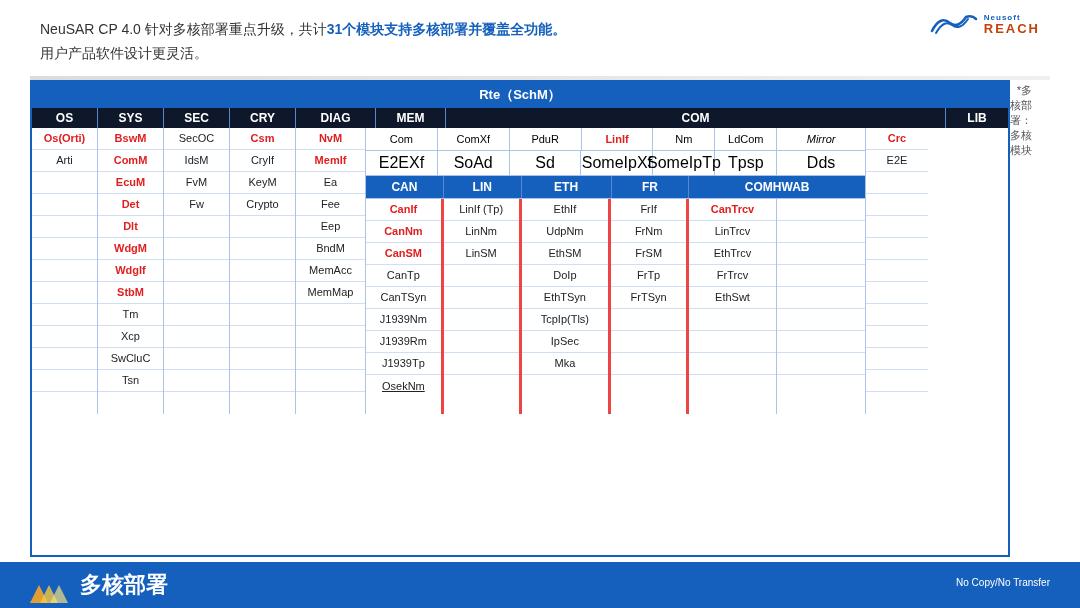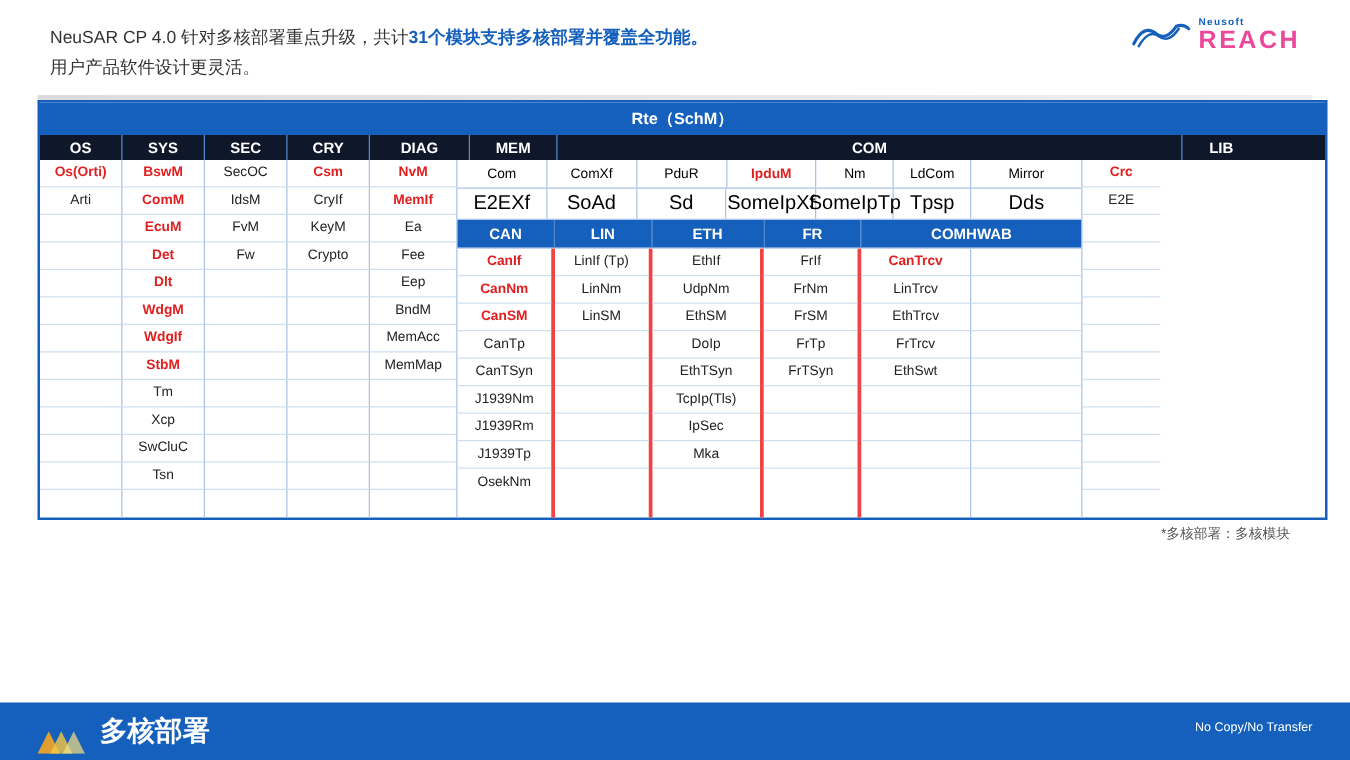--- a/index.html
+++ b/index.html
@@ -44,23 +44,23 @@
     }
     .logo {
       display: flex;
       align-items: center;
       gap: 6px;
     }
 
     
     .main-content {
       flex: 1;
-      padding: 0 18px 5px 30px;
-      display: flex;
-      flex-direction: column;
+      padding: 0 32px 5px 30px;
+      display: flex;
+      flex-direction: row;
     }
 
     
     .table-wrapper {
       border: 2px solid #1560bd;
       background: white;
       font-size: 11px;
     }
 
     
@@ -115,21 +115,21 @@
       text-align: center;
       padding: 3px 2px;
       border-bottom: 1px solid #d0dff0;
       min-height: 22px;
       display: flex;
       align-items: center;
       justify-content: center;
       font-size: 11px;
       color: #222;
     }
-    .cell:last-child { border-bottom: none; }
+    .cell:last-child { border-bottom: none; text-decoration: underline; }
     .cell.red { color: #e02020; font-weight: bold; }
     .cell.empty { }
 
     
     .com-area {
       display: flex;
       flex-direction: column;
       width: 500px;
       border-right: 1px solid #aac4e8;
     }
@@ -142,21 +142,21 @@
     .com-top-cell {
       text-align: center;
       padding: 3px 2px;
       min-height: 22px;
       display: flex;
       align-items: center;
       justify-content: center;
       font-size: 11px;
       border-right: 1px solid #aac4e8;
     }
-    .com-top-cell:last-child { border-right: none; }
+    .com-top-cell:last-child { border-right: none; font-style: italic; }
 
     .com-second-row {
       display: flex;
       border-bottom: 1px solid #aac4e8;
     }
     .com-second-cell {
       text-align: center;
       padding: 3px 2px;
       min-height: 22px;
       display: flex;
@@ -250,21 +250,21 @@
     </div>
     <div class="logo-area">
       <div class="logo">
 
         <svg width="48" height="22" viewBox="0 0 48 22">
           <path d="M2,18 Q10,2 20,10 Q28,16 36,4 Q42,2 46,6" stroke="#1560bd" stroke-width="2.5" fill="none" stroke-linecap="round"></path>
           <path d="M6,20 Q14,6 22,12 Q30,18 38,6" stroke="#1560bd" stroke-width="2" fill="none" stroke-linecap="round"></path>
         </svg>
         <div>
           <div style="font-size:8px;color:#1560bd;font-weight:bold;letter-spacing:1px">Neusoft</div>
-          <div style="font-size:20px;color:#ec4899;font-weight:900;letter-spacing:2px;line-height:1">REACH</div>
+          <div style="font-size:13px;color:#c2410c;font-weight:900;letter-spacing:2px;line-height:1">REACH</div>
         </div>
       </div>
     </div>
   </div>
 
   <div class="sep-line"></div>
 
   <div class="main-content">
 
     <div class="table-wrapper">
@@ -366,21 +366,21 @@
           <div class="cell empty"></div>
           <div class="cell empty"></div>
         </div>
 
         <div class="com-area">
 
           <div class="com-top-row">
             <div class="com-top-cell" style="width:72px">Com</div>
             <div class="com-top-cell" style="width:72px">ComXf</div>
             <div class="com-top-cell" style="width:72px">PduR</div>
-            <div class="com-top-cell" style="width:72px;color:#e02020;font-weight:bold">IpduM</div>
+            <div class="com-top-cell" style="width:72px;color:#e02020;font-weight:bold">LinIf</div>
             <div class="com-top-cell" style="width:62px">Nm</div>
             <div class="com-top-cell" style="width:62px">LdCom</div>
             <div class="com-top-cell" style="width:88px;border-right:none">Mirror</div>
           </div>
 
           <div class="com-second-row">
             <div class="com-second-cell" style="width:72px">E2EXf</div>
             <div class="com-second-cell" style="width:72px">SoAd</div>
             <div class="com-second-cell" style="width:72px">Sd</div>
             <div class="com-second-cell" style="width:72px">SomeIpXf</div>

